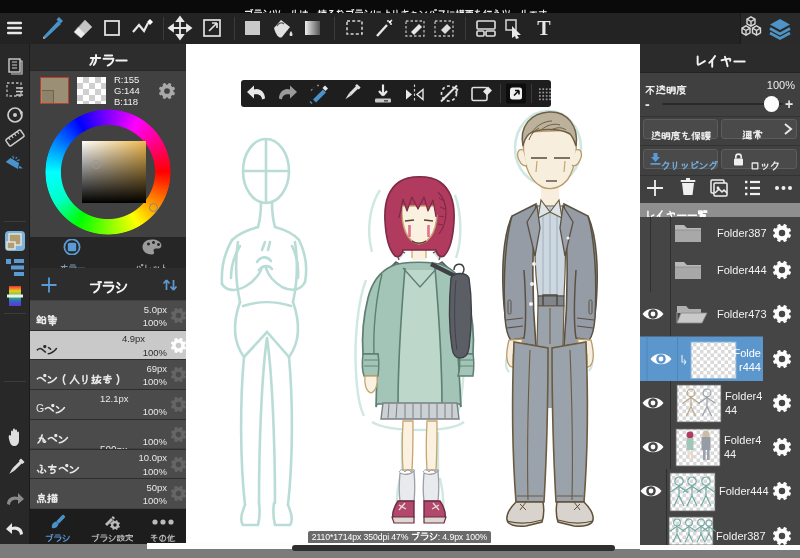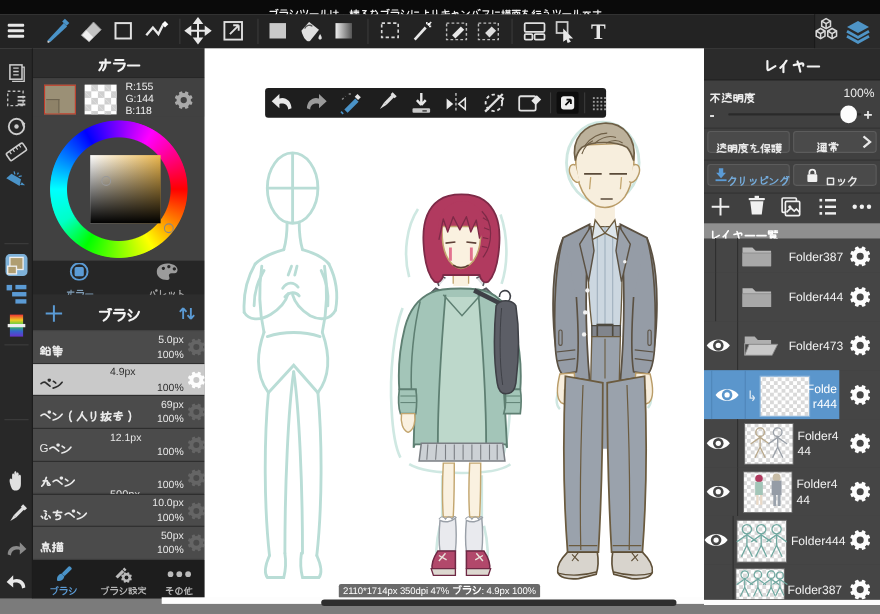--- a/index.html
+++ b/index.html
@@ -381,21 +381,21 @@
       <circle cx="8.5" cy="8.5" r="2.73" fill="#4b4b4b"></circle>
     </svg>
 <div class="abs" style="left:30px;top:329.7px;width:156px;height:1px;background:#2e2e2e"></div>
 <div class="abs" style="left:30px;top:330.7px;width:156px;height:28.7px;background:#c9c9c9"></div>
 <div class="abs" style="left:36px;top:339.2px;white-space:nowrap"><svg width="22" height="11" viewBox="0 0 22 11" style="vertical-align:-0.16em" fill="none" stroke="#2e2e2e" stroke-width="14" stroke-linecap="round" stroke-linejoin="round" opacity="1">
         <path d="M12 44 C30 28 44 28 56 40 L86 64" transform="translate(0 0) scale(0.11)"></path>
         <path d="M88 14 A8 8 0 1 1 80 6 A8 8 0 0 1 88 14" transform="translate(0 0) scale(0.11)"></path>
         <path d="M14 24 C22 28 28 32 33 38" transform="translate(11 0) scale(0.11)"></path>
         <path d="M12 80 C40 75 66 58 86 32" transform="translate(11 0) scale(0.11)"></path>
       </svg></div>
-<div class="abs" style="left:100px;top:333.2px;width:67px;text-align:left;font-size:9.5px;color:#2e2e2e">4.9px</div>
+<div class="abs" style="left:100px;top:333.2px;width:67px;text-align:center;font-size:9.5px;color:#2e2e2e">4.9px</div>
 <div class="abs" style="left:100px;top:346.7px;width:67px;text-align:right;font-size:9.5px;color:#2e2e2e">100%</div>
 <svg class="abs" style="left:170px;top:336.7px;" width="17" height="17" viewBox="0 0 17 17">
       <rect x="7.02" y="0.70" width="2.96" height="3.28" rx="0.62" transform="rotate(22.5 8.50 8.50)" fill="#fdfdfd"></rect>
       <rect x="7.02" y="0.70" width="2.96" height="3.28" rx="0.62" transform="rotate(67.5 8.50 8.50)" fill="#fdfdfd"></rect>
       <rect x="7.02" y="0.70" width="2.96" height="3.28" rx="0.62" transform="rotate(112.5 8.50 8.50)" fill="#fdfdfd"></rect>
       <rect x="7.02" y="0.70" width="2.96" height="3.28" rx="0.62" transform="rotate(157.5 8.50 8.50)" fill="#fdfdfd"></rect>
       <rect x="7.02" y="0.70" width="2.96" height="3.28" rx="0.62" transform="rotate(202.5 8.50 8.50)" fill="#fdfdfd"></rect>
       <rect x="7.02" y="0.70" width="2.96" height="3.28" rx="0.62" transform="rotate(247.5 8.50 8.50)" fill="#fdfdfd"></rect>
       <rect x="7.02" y="0.70" width="2.96" height="3.28" rx="0.62" transform="rotate(292.5 8.50 8.50)" fill="#fdfdfd"></rect>
       <rect x="7.02" y="0.70" width="2.96" height="3.28" rx="0.62" transform="rotate(337.5 8.50 8.50)" fill="#fdfdfd"></rect>

